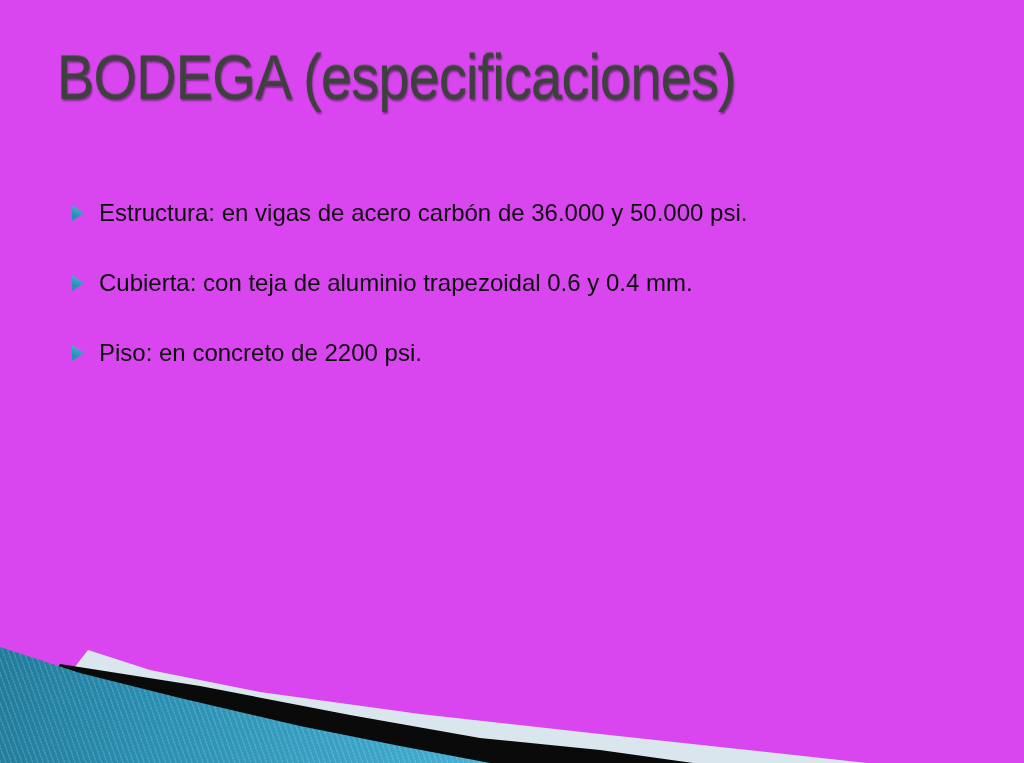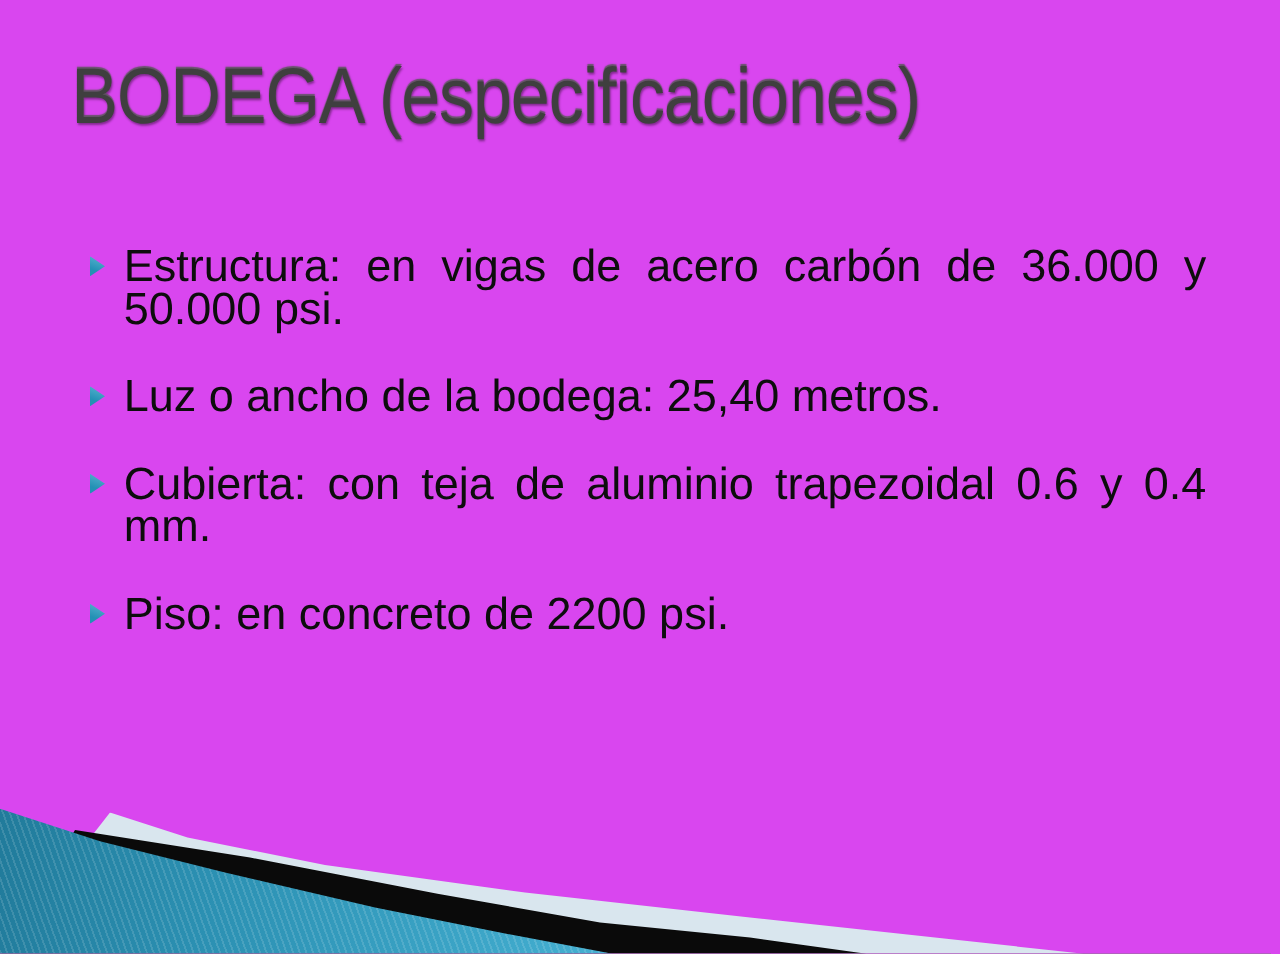--- a/index.html
+++ b/index.html
@@ -30,21 +30,21 @@
   ul.bullets{
     position:absolute;
     left:99px;top:196px;
     width:866px;
     margin:0;padding:0;
     list-style:none;
   }
   ul.bullets li{
     position:relative;
     margin:0 0 36px 0;
-    font-size:36px;
+    font-size:24px;
     line-height:34px;
     color:var(--text_black,#0d0d0d);
     text-align:justify;
     text-justify:inter-word;
   }
   .mk{
     position:absolute;
     left:-27px;top:9px;
     width:12px;height:16px;
     clip-path:polygon(0 0,100% 50%,0 100%);
@@ -77,24 +77,20 @@
 
   <h1 class="title">BODEGA (especificaciones)</h1>
 
   <ul class="bullets">
     <li>
       <span class="mk"></span>
       <span>Estructura: en vigas de acero carbón de 36.000 y 50.000 psi.</span>
     </li>
     <li>
       <span class="mk"></span>
-      <span>Luz o ancho de la bodega: 25,40 metros.</span>
-    </li>
-    <li>
-      <span class="mk"></span>
       <span>Cubierta: con teja de aluminio trapezoidal 0.6 y 0.4 mm.</span>
     </li>
     <li>
       <span class="mk"></span>
       <span>Piso: en concreto de 2200 psi.</span>
     </li>
   </ul>
 
   <div class="decor">
     <div class="pale"></div>

